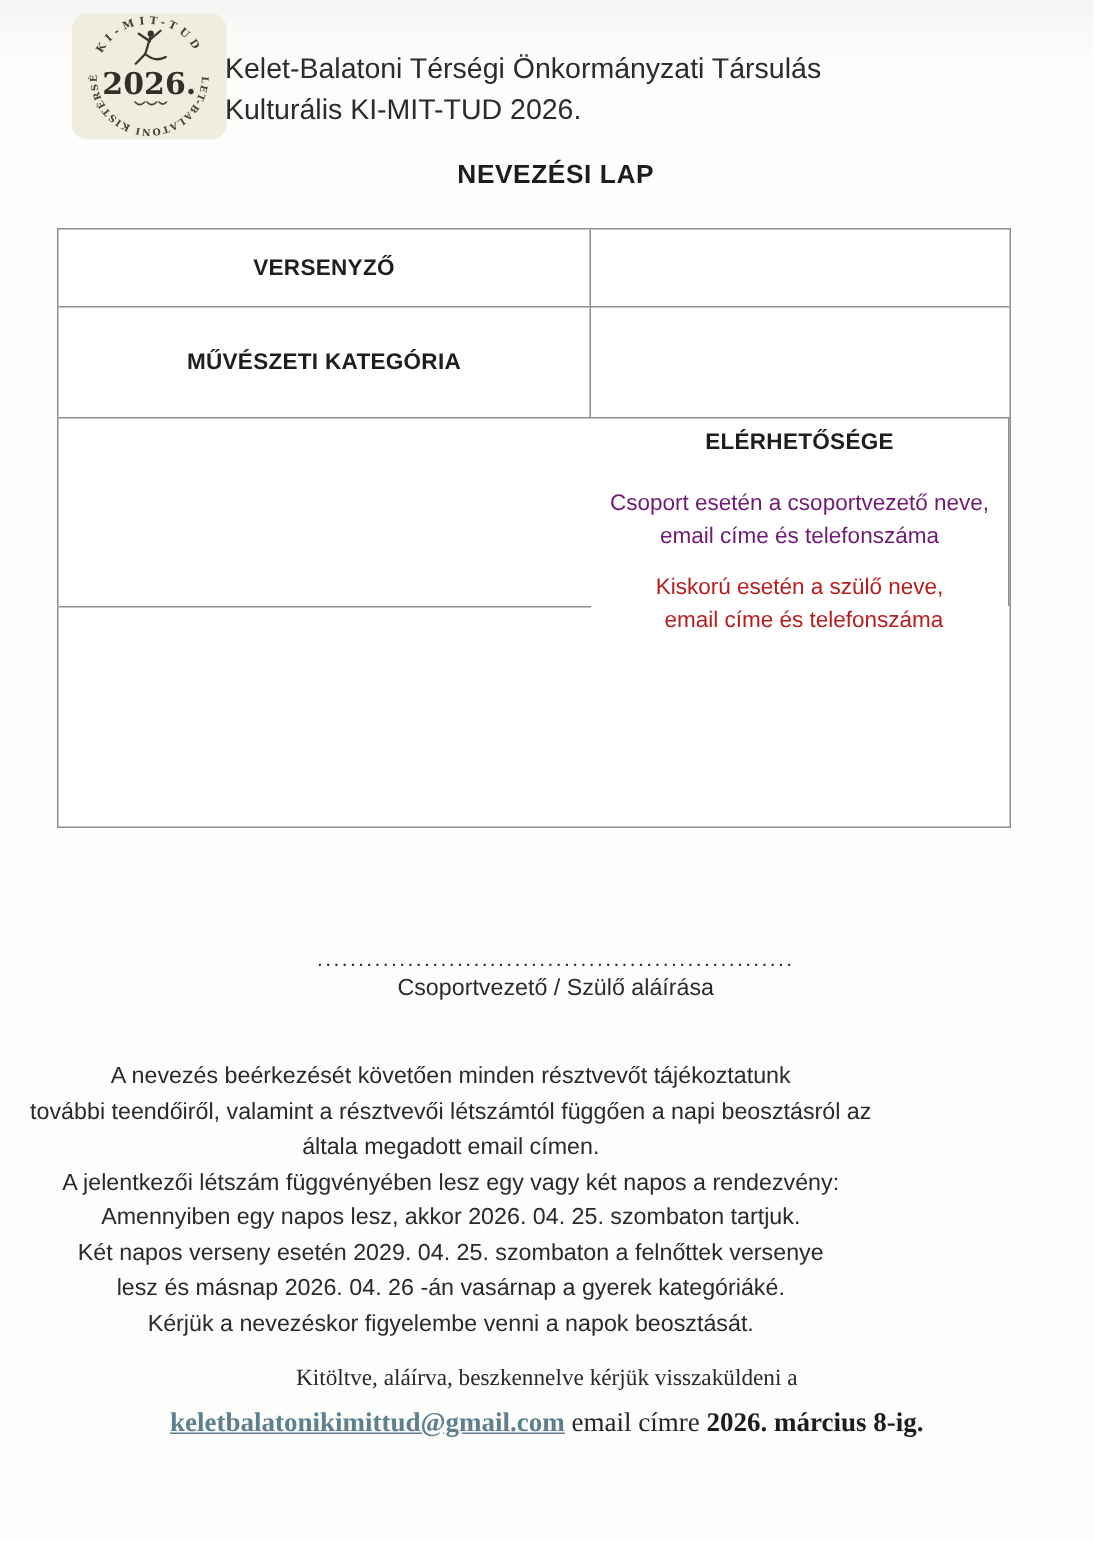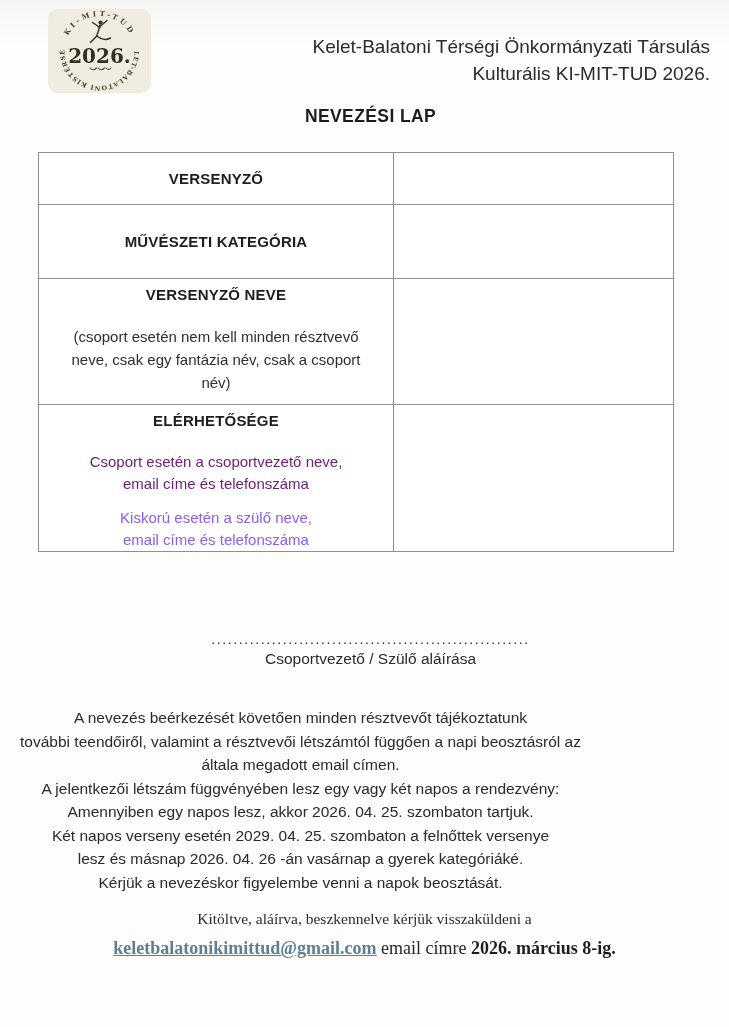--- a/index.html
+++ b/index.html
@@ -26,21 +26,21 @@
     background:var(--logo-bg);
     border-radius:10px;
     color:var(--logo-ink);
   }
   .logo svg{width:100%;height:100%;display:block;}
   .ring-text{font-family:"DejaVu Serif", serif;font-weight:bold;fill:currentColor;}
   .logo-year{font-family:"DejaVu Serif", serif;font-weight:bold;fill:#332f26;}
   
   .org-title{
     position:absolute;left:150px;top:33px;width:560px;
-    text-align:right;font-size:19px;line-height:27px;color:#2b2b2b;
+    text-align:left;font-size:19px;line-height:27px;color:#2b2b2b;
   }
   .form-title{
     position:absolute;left:6px;top:106px;width:729px;
     text-align:center;font-size:17.5px;font-weight:bold;letter-spacing:.4px;color:#1d1d1d;
   }
   
   .table{
     position:absolute;left:38px;top:152px;width:636px;
     display:grid;
     grid-template-columns:355px 1fr;
@@ -49,21 +49,21 @@
     background:#fff;
   }
   .cell{border-top:1.5px solid var(--table-border);}
   .cell:nth-child(-n+2){border-top:none;}
   .cell.left{border-right:1.5px solid var(--table-border);text-align:center;}
   .cell.v-center{display:flex;align-items:center;justify-content:center;}
   .cell.v-top{display:flex;flex-direction:column;align-items:center;padding-top:7px;}
   .cell-title{font-weight:bold;font-size:15px;letter-spacing:.2px;color:#1e1e1e;}
   .cell-note{margin-top:22px;font-size:15px;line-height:23px;color:#2e2e2e;}
   .cell-group1{margin-top:22px;font-size:15px;line-height:22px;color:#701a75;}
-  .cell-group2{margin-top:12px;font-size:15px;line-height:22px;color:#8b5cf6;}
+  .cell-group2{margin-top:12px;font-size:15px;line-height:22px;color:#b91c1c;text-align:right;}
   
   .signature{position:absolute;left:6px;top:631px;width:729px;text-align:center;}
   .sig-dots{font-size:14px;letter-spacing:1.6px;line-height:16px;color:#2b2b2b;white-space:nowrap;}
   .sig-label{margin-top:3px;font-size:15.5px;color:#2b2b2b;}
   
   .info{
     position:absolute;left:0;top:706px;width:601px;
     text-align:center;font-size:15.5px;line-height:23.5px;color:#2a2a2a;
   }
   
@@ -116,28 +116,20 @@
     <div class="cell left v-center">
       <span class="cell-title">VERSENYZŐ</span>
     </div>
     <div class="cell"></div>
 
     <div class="cell left v-center">
       <span class="cell-title">MŰVÉSZETI KATEGÓRIA</span>
     </div>
     <div class="cell"></div>
 
-    <div class="cell left v-top">
-      <span class="cell-title">VERSENYZŐ NEVE</span>
-      <div class="cell-note">
-        <div>(csoport esetén nem kell minden résztvevő</div>
-        <div>neve, csak egy fantázia név, csak a csoport</div>
-        <div>név)</div>
-      </div>
-    </div>
     <div class="cell"></div>
 
     <div class="cell left v-top">
       <span class="cell-title">ELÉRHETŐSÉGE</span>
       <div class="cell-group1">
         <div>Csoport esetén a csoportvezető neve,</div>
         <div>email címe és telefonszáma</div>
       </div>
       <div class="cell-group2">
         <div>Kiskorú esetén a szülő neve,</div>

